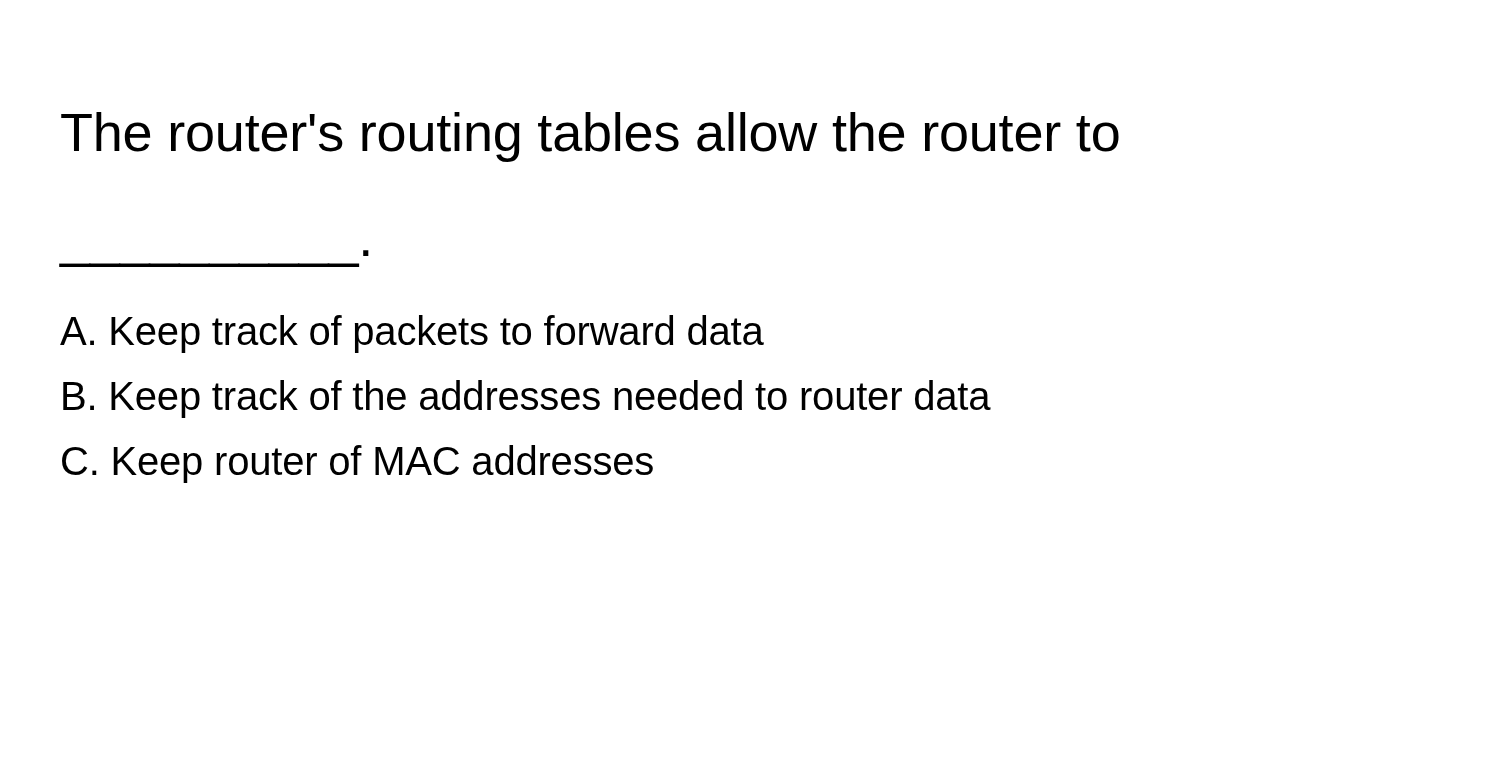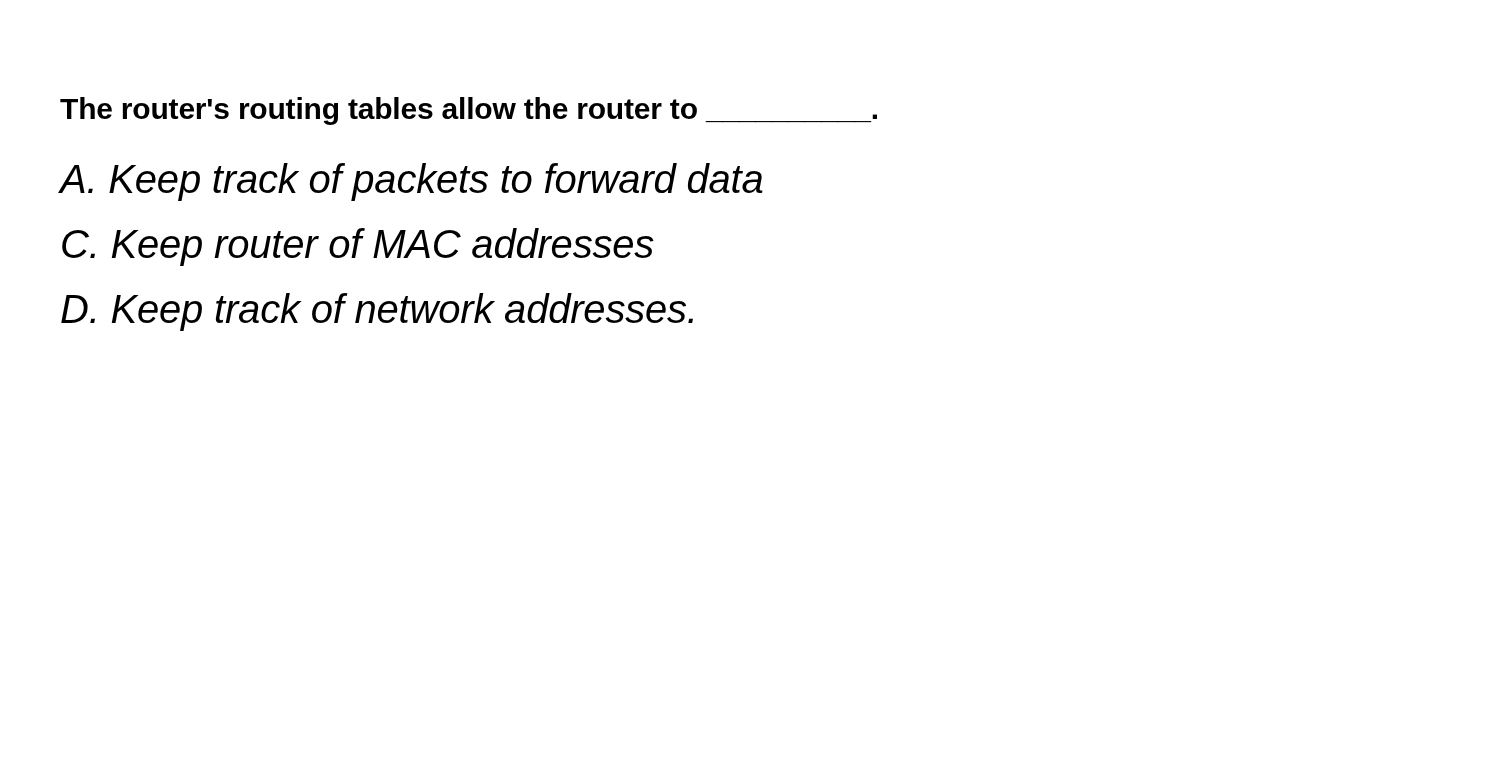--- a/index.html
+++ b/index.html
@@ -9,49 +9,47 @@
     height: 776px;
     background: #ffffff;
     font-family: -apple-system, BlinkMacSystemFont, "Segoe UI", Helvetica, Arial, sans-serif;
     color: #000000;
   }
   .page {
     padding: 80px 60px 40px 60px;
     box-sizing: border-box;
   }
   .question {
-    font-size: 30px;
+    font-size: 54px;
     line-height: 1.95;
     letter-spacing: -0.2px;
     margin-bottom: 8px;
-    font-weight: bold;
   }
   .options {
     font-size: 40px;
     line-height: 1.63;
     letter-spacing: -0.2px;
   }
   .option {
     display: block;
-    font-style: italic;
   }
 </style>
 </head>
 <body>
 
 <div class="page">
   <div class="question">The router's routing tables allow the router to __________.</div>
 
   <div class="options">
     <span class="option">
       <span>A.</span>
       <span>Keep track of packets to forward data</span>
     </span>
     <span class="option">
+      <span>B.</span>
+      <span>Keep track of the addresses needed to router data</span>
+    </span>
+    <span class="option">
       <span>C.</span>
       <span>Keep router of MAC addresses</span>
-    </span>
-    <span class="option">
-      <span>D.</span>
-      <span>Keep track of network addresses.</span>
     </span>
   </div>
 </div>
 
 </body></html>

